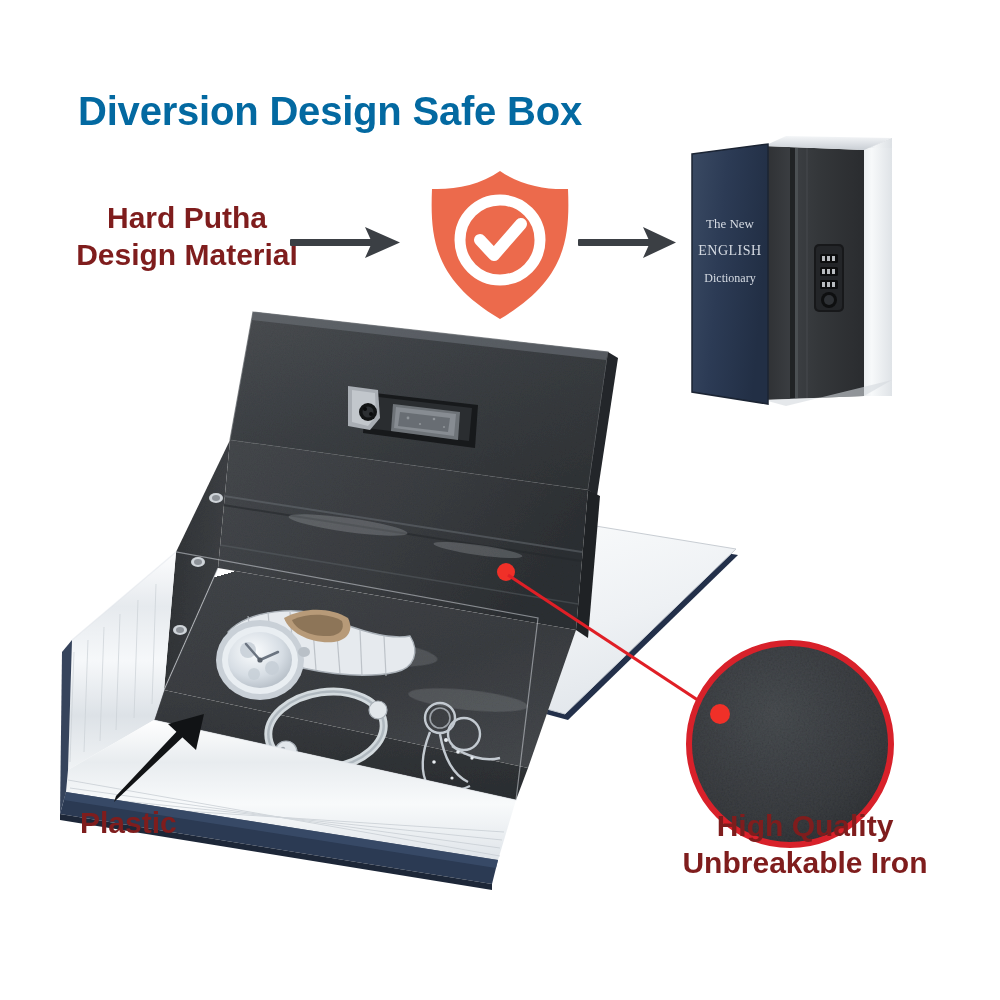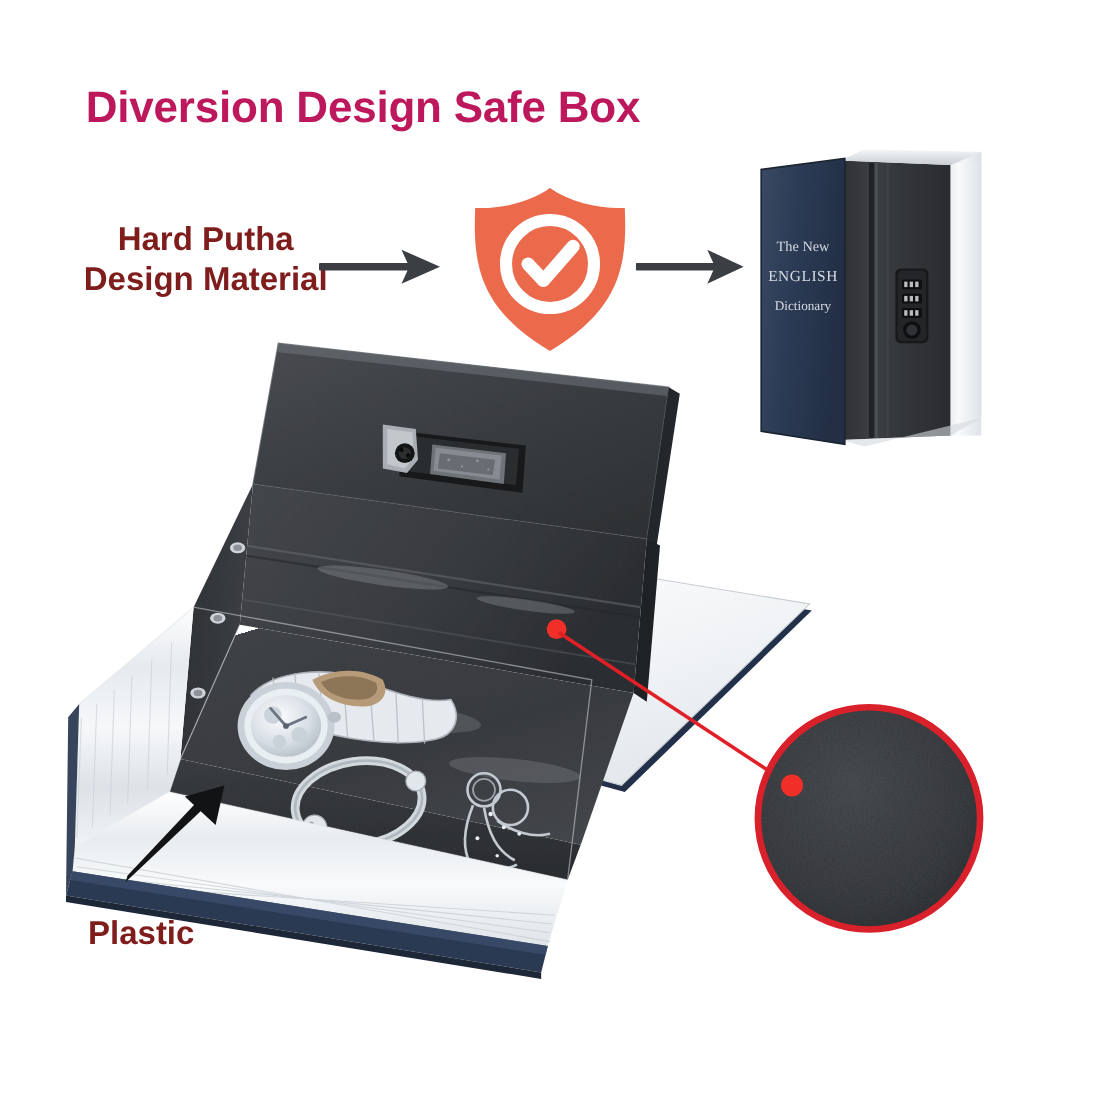--- a/index.html
+++ b/index.html
@@ -17,25 +17,25 @@
     width: 1000px;
     height: 1000px;
     background: #ffffff;
     overflow: hidden;
   }
 
   
   .title {
     position: absolute;
     left: 78px;
-    top: 76px;
+    top: 89px;
     font-size: 40px;
     font-weight: bold;
     letter-spacing: -0.2px;
-    color: #be185d;
+    color: #0369a1;
     white-space: nowrap;
   }
 
   
   .label-dark {
     position: absolute;
     color: #7f1d1d;
     font-weight: bold;
     line-height: 1.22;
     white-space: pre-line;
@@ -44,21 +44,20 @@
     left: 62px;
     top: 200px;
     font-size: 30px;
     text-align: center;
     width: 250px;
   }
   #label-plastic {
     left: 80px;
     top: 805px;
     font-size: 30px;
-    margin-top: 26px;
   }
   #label-iron {
     left: 640px;
     top: 808px;
     font-size: 30px;
     width: 330px;
     text-align: center;
   }
 
   
@@ -494,14 +493,16 @@
 
   <svg style="position:absolute;left:108px;top:708px;width:120px;height:100px;" viewBox="0 0 120 100">
     <g fill="#111315">
       <path d="M6 94 L78 26 L72 20 L8 88 Z"></path>
       <path d="M96 6 L60 16 L88 42 Z"></path>
     </g>
   </svg>
 
   <div class="label-dark no-sel" id="label-plastic">Plastic</div>
 
+  <div class="label-dark no-sel" id="label-iron">High Quality
+Unbreakable Iron</div>
 
 </div>
 
 </body></html>

